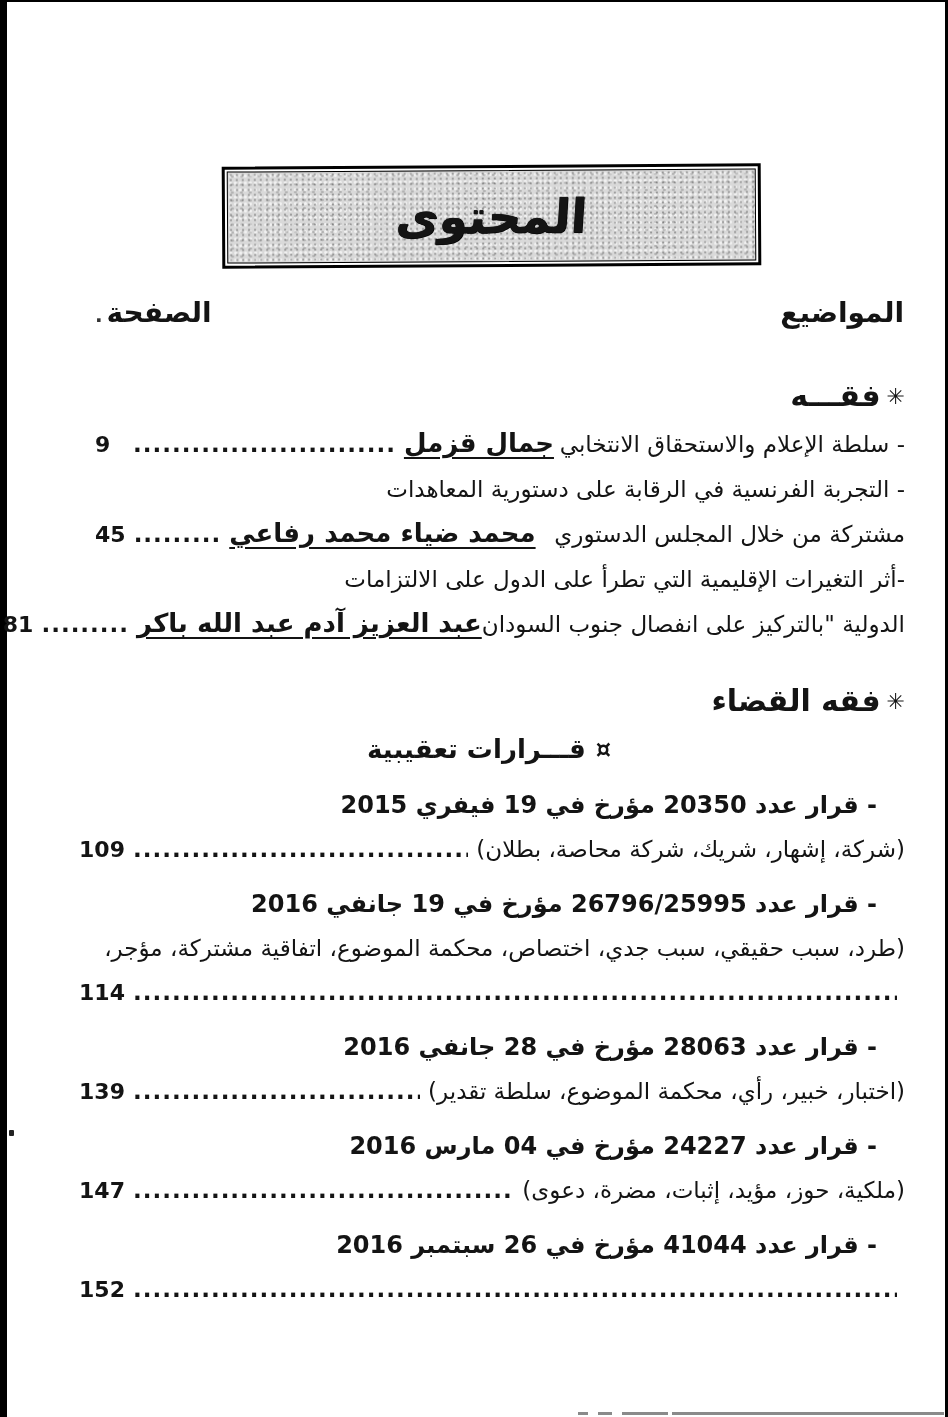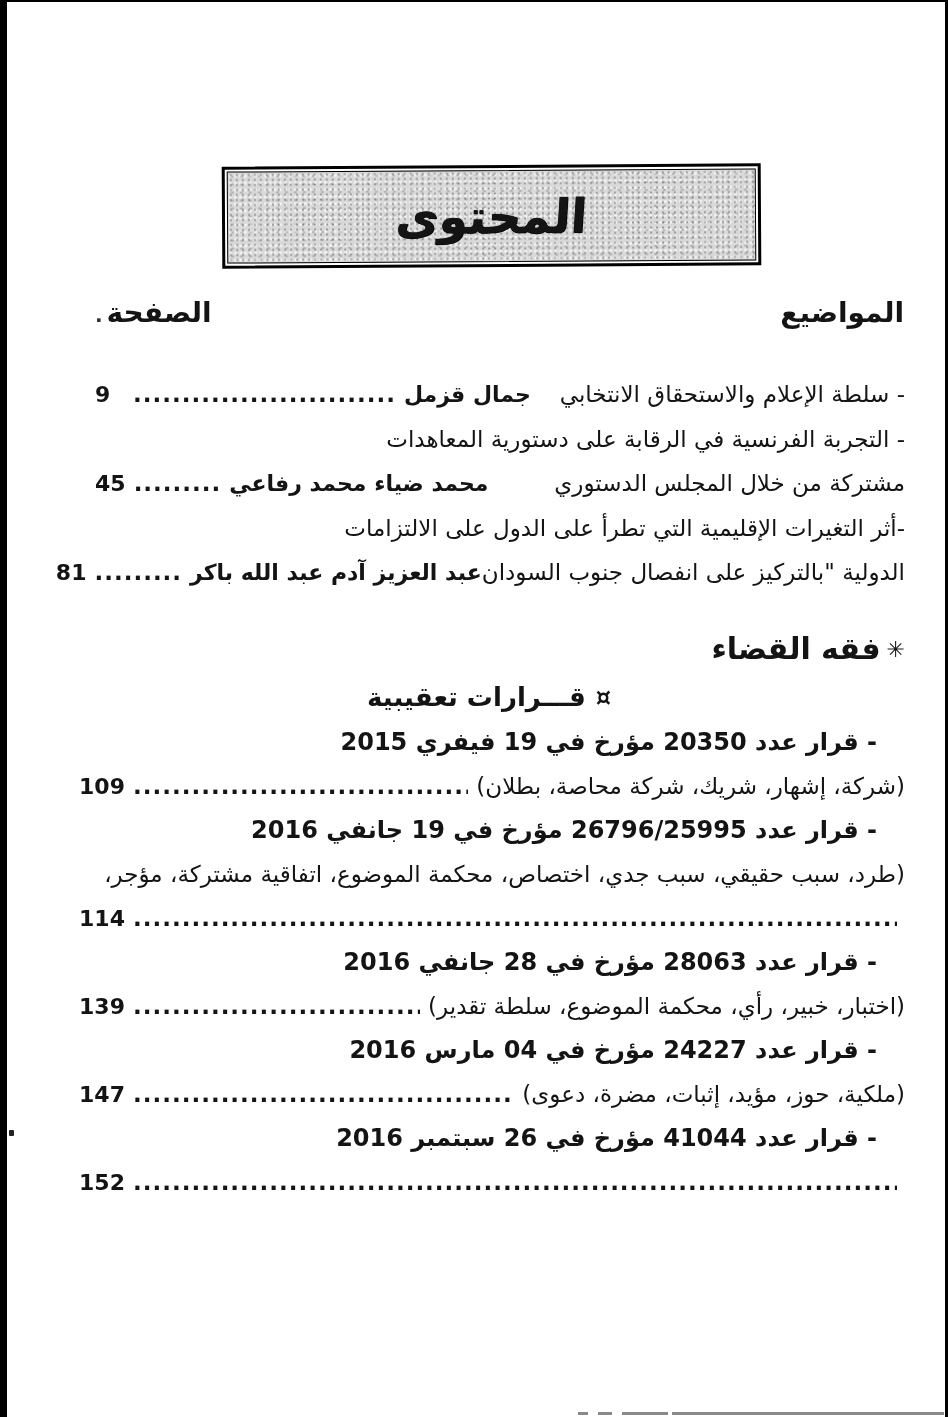--- a/index.html
+++ b/index.html
@@ -48,25 +48,25 @@
   
   .toc{position:absolute;top:372px;left:95px;right:43px;direction:rtl;}
   .sec-head{font-size:30px;font-weight:bold;line-height:48px;white-space:nowrap;}
   .sec-head .star{font-size:22px;vertical-align:2px;margin-left:6px;}
   .sub-head{font-size:26px;font-weight:bold;line-height:46px;white-space:nowrap;padding-right:22px;text-align:center;}
   .sub-head .mark{font-size:24px;margin-left:10px;}
 
   .row{display:flex;align-items:baseline;line-height:44px;font-size:23px;}
   .row .t{white-space:nowrap;}
   .row .sp{flex:1 1 auto;}
-  .row .author{font-weight:bold;text-underline-offset:5px;white-space:nowrap;font-size:22px;}
+  .row .author{font-weight:bold;text-decoration:underline;text-underline-offset:5px;white-space:nowrap;font-size:26px;}
   .row .dots{font-weight:bold;white-space:nowrap;margin:0 8px;letter-spacing:1px;}
   .row .dotfill{flex:1 1 auto;overflow:hidden;white-space:nowrap;font-weight:bold;margin:0 8px;letter-spacing:1px;direction:ltr;text-align:left;}
   .row .pg{font-weight:bold;font-size:22px;min-width:30px;text-align:left;white-space:nowrap;}
-  .row.dec-title{font-weight:bold;font-size:24px;padding-right:28px;line-height:43px;}
+  .row.dec-title{font-weight:bold;font-size:24px;padding-right:28px;line-height:43px;margin-top:11px;}
   .row.full{display:block;white-space:nowrap;}
 </style>
 </head>
 <body>
 
 <div class="edge-left"></div>
 <div class="edge-top"></div>
 <div class="edge-right"></div>
 <div class="mark-left"></div>
 <div class="bdash b1"></div>
@@ -80,20 +80,23 @@
 
 <div class="colheads">
   <span>المواضيع</span>
   <span>
     <span>الصفحة</span><span class="mark">.</span>
   </span>
 </div>
 
 <div class="toc">
 
+  <div class="sec-head">
+    <span class="star">✳</span><span>فقـــه</span>
+  </div>
 
   <div class="row">
     <span class="t">- سلطة الإعلام والاستحقاق الانتخابي</span>
     <span class="sp"></span>
     <span class="author">جمال قزمل</span>
     <span class="dots">...........................</span>
     <span class="pg">9</span>
   </div>
 
   <div class="row full">

